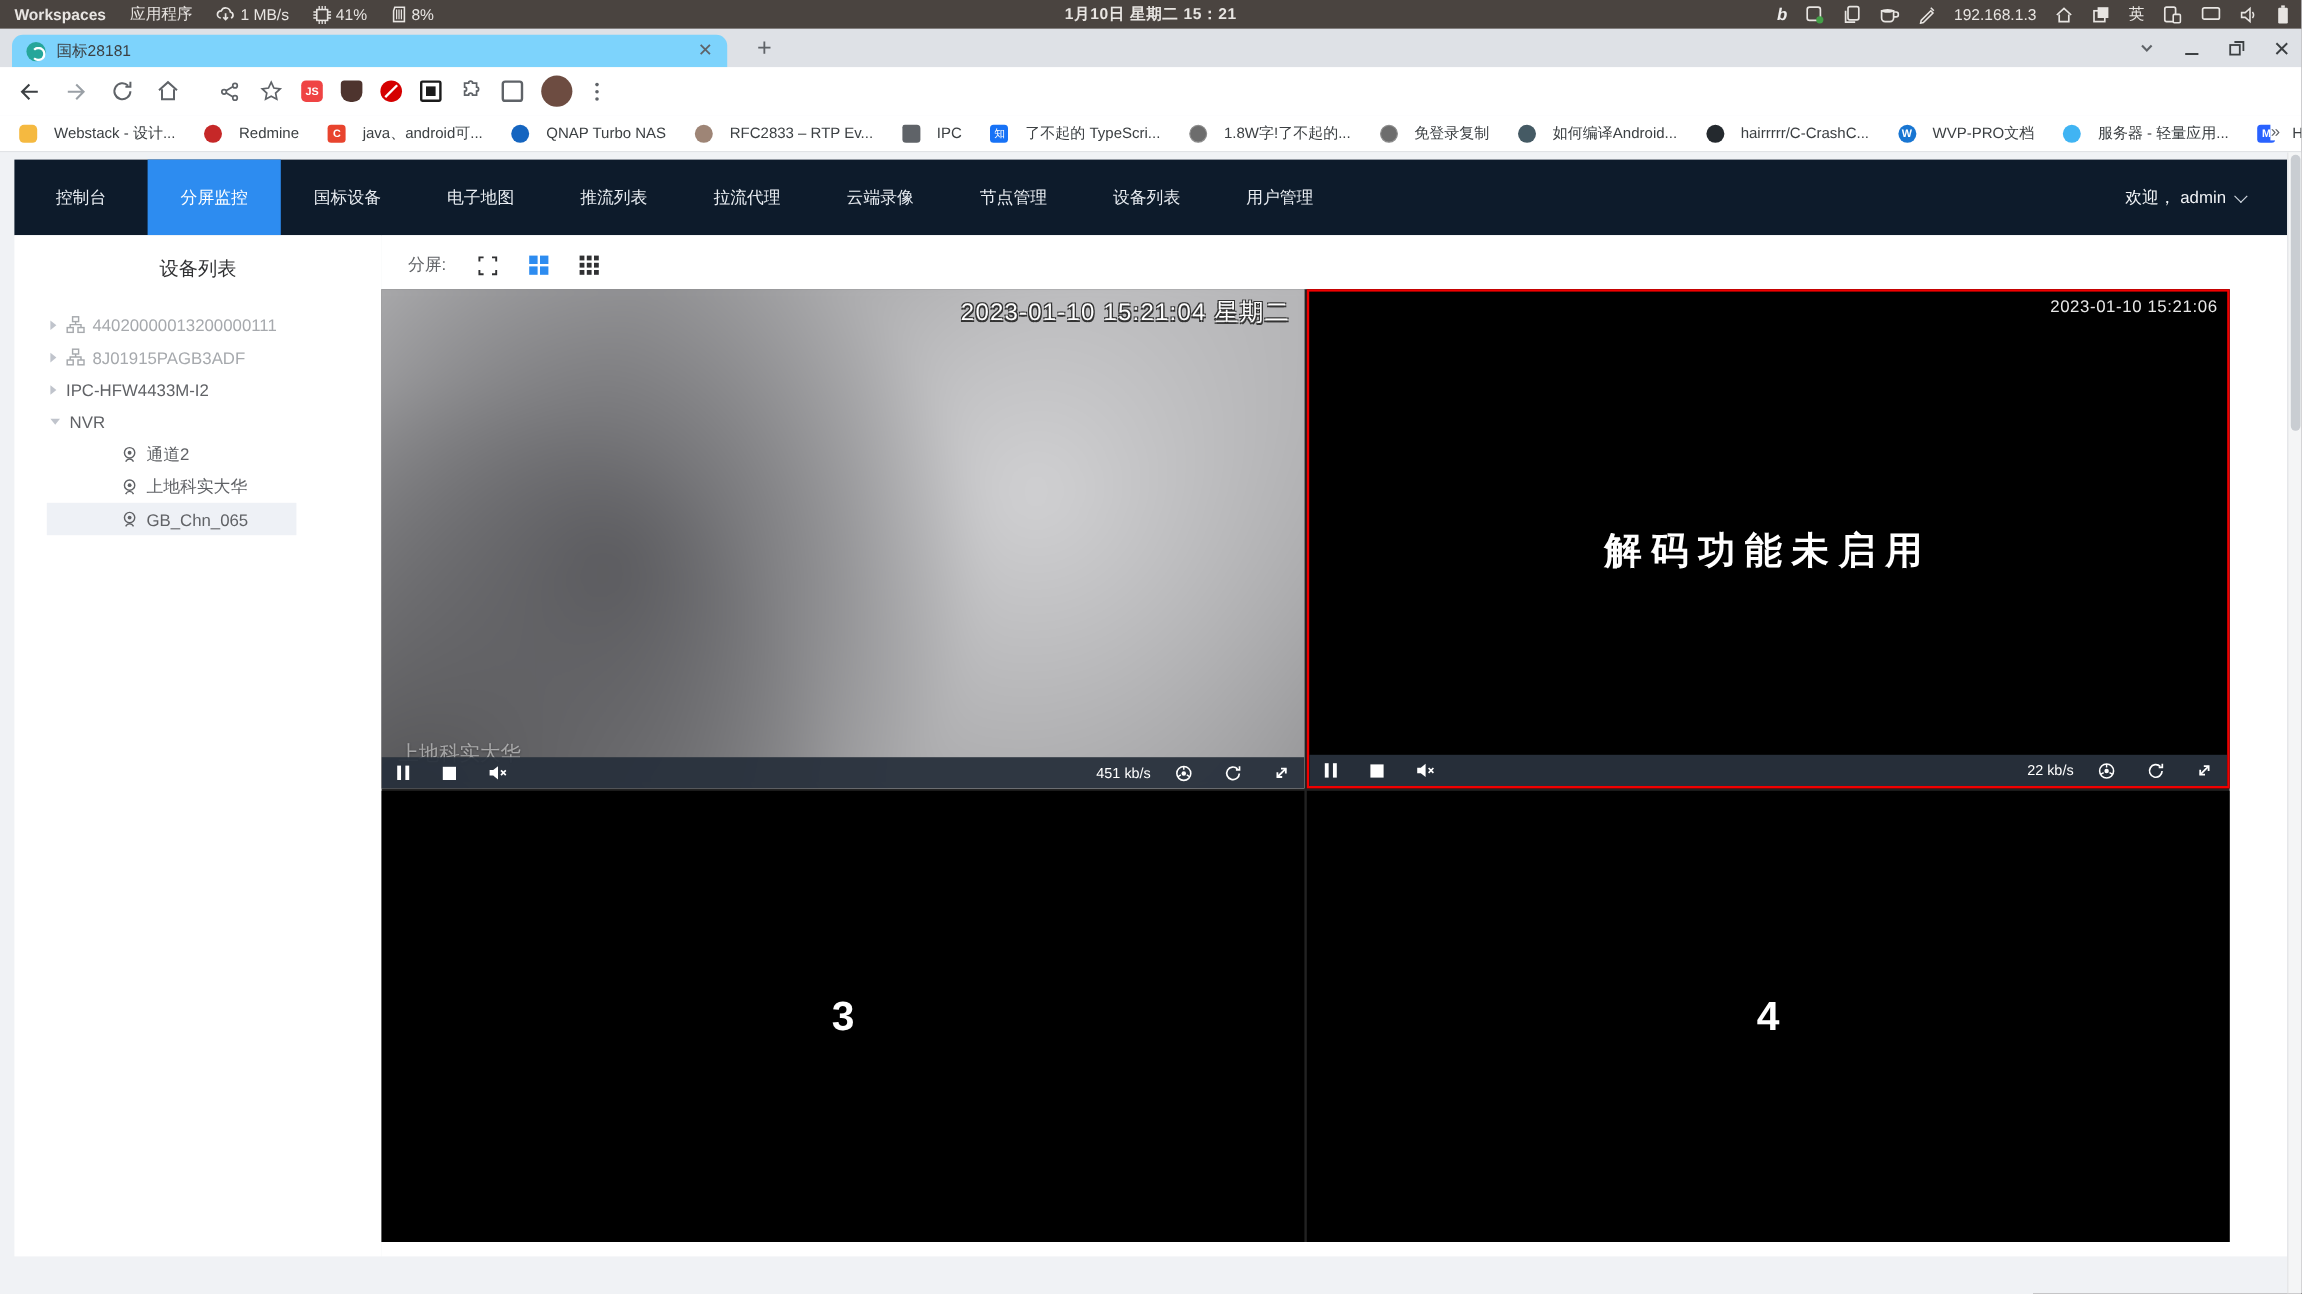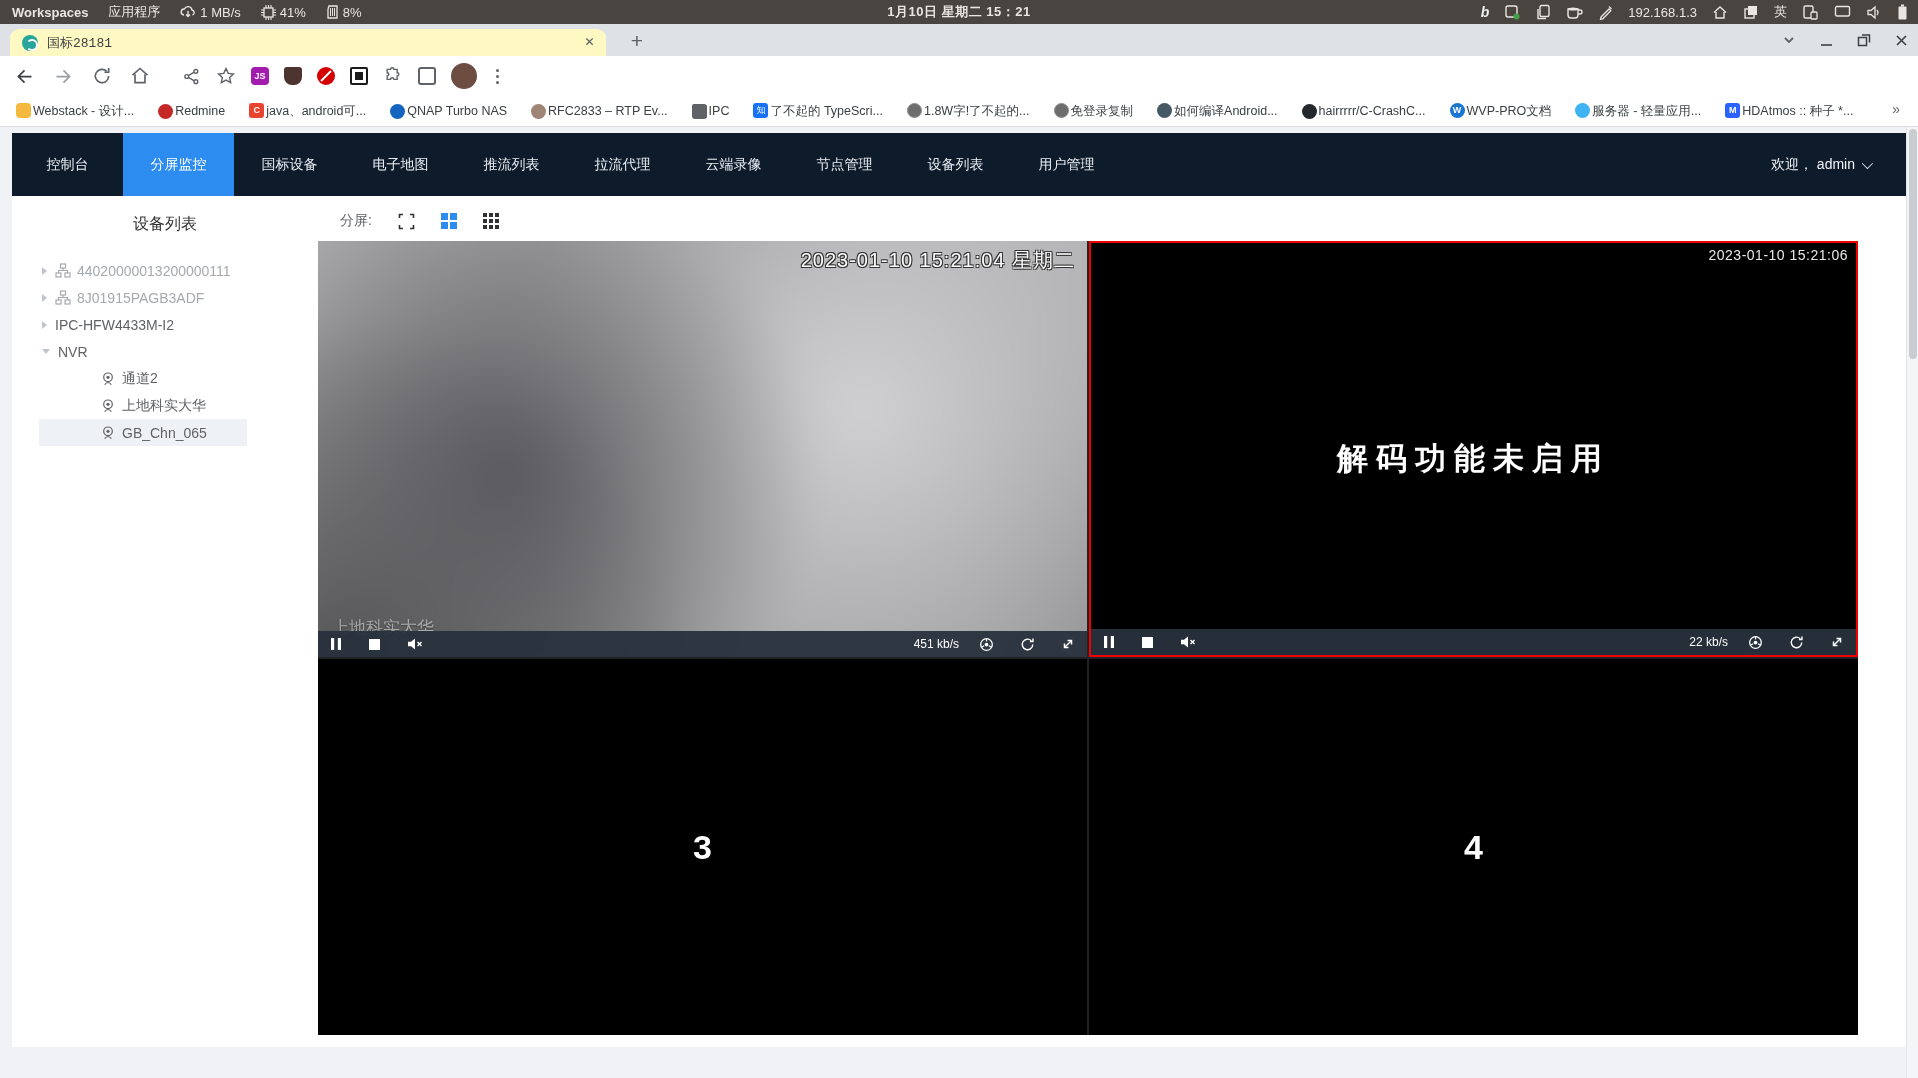--- a/index.html
+++ b/index.html
@@ -13,59 +13,59 @@
   .sys-left { display:flex; align-items:center; gap:20px; padding-left:12px; }
   .sys-stat { display:flex; align-items:center; gap:4px; }
   .sys-workspaces { font-weight:bold; }
   .sys-center { position:absolute; left:50%; transform:translateX(-50%); font-weight:bold; letter-spacing:.5px; }
   .sys-right { margin-left:auto; display:flex; align-items:center; gap:15px; padding-right:10px; }
   .sysbar svg { display:block; }
   .bing-b { font-weight:bold; font-style:italic; font-size:14px; color:#f0efee; }
 
   
   .tabstrip { position:absolute; top:24px; left:0; right:0; height:32px; background:#dee1e6; }
-  .tab { position:absolute; left:10px; top:5px; width:596px; height:27px; background:#fef9c3;
-         border-radius:9px 9px 0 0; display:flex; align-items:center; padding:0 12px; gap:9px;font-family:Liberation Mono, monospace; }
+  .tab { position:absolute; left:10px; top:5px; width:596px; height:27px; background:#7dd3fc;
+         border-radius:9px 9px 0 0; display:flex; align-items:center; padding:0 12px; gap:9px; }
   .tab-title { font-size:13px; color:#3c4043; flex:1; }
   .favicon { width:16px; height:16px; border-radius:50%; background:#26a69a; position:relative; flex:0 0 auto; }
   .favicon::after { content:""; position:absolute; left:4px; top:4px; width:8px; height:8px;
                     border-radius:50%; border:2px solid #fff; border-left-color:transparent; }
   .tab-close { color:#5f6368; font-size:15px; line-height:1; cursor:default; }
   .newtab { position:absolute; left:624px; top:4px; width:26px; height:26px; color:#5f6368;
             font-size:21px; display:flex; align-items:center; justify-content:center; }
   .wincontrols { position:absolute; right:10px; top:0; height:32px; display:flex; align-items:center; gap:24px; }
 
   
   .addrbar { position:absolute; top:56px; left:0; right:0; height:40px; background:#fff;
              display:flex; align-items:center; padding-left:14px; }
   .nav-ico { margin-right:18px; display:flex; }
   .urlpill { height:30px; width:1428px; background:#f1f3f4; border-radius:15px; display:flex;
              align-items:center; padding:0 13px; gap:9px; font-size:14px; }
   .url-host { color:#202124; }
   .url-rest { color:#5f6368; }
   .addr-right { display:flex; align-items:center; gap:15px; margin-left:14px; }
   .ext { width:18px; height:18px; border-radius:4px; display:flex; align-items:center; justify-content:center;
          font-size:9px; color:#fff; font-weight:bold; }
-  .ext-js { background:#a21caf; }
+  .ext-js { background:#ef4444; }
   .ext-mask { background:#4e342e; border-radius:3px 3px 8px 8px; }
   .ext-block { background:#d50000; border-radius:50%; position:relative; }
   .ext-block::after { content:""; position:absolute; left:2px; top:8px; width:14px; height:2px; background:#fff; transform:rotate(-45deg); }
   .ext-ub { background:#fff; border:2px solid #1b1b1b; border-radius:2px; }
   .ext-ub::after { content:""; width:8px; height:8px; background:#1b1b1b; }
   .ext-panel { background:#fff; border:2px solid #5f6368; border-radius:3px; }
   .avatar { width:26px; height:26px; border-radius:50%; background:#6d4c41; display:flex; align-items:center;
             justify-content:center; color:#d7ccc8; font-size:12px; }
   .kebab { display:flex; flex-direction:column; gap:3px; padding:0 4px; }
   .kebab i { width:3px; height:3px; border-radius:50%; background:#5f6368; }
 
   
   .bookmarks { position:absolute; top:96px; left:0; right:0; height:31px; background:#fff;
                border-bottom:1px solid #dadce0; display:flex; align-items:center; padding-left:16px;
                gap:24px; font-size:12.5px; color:#3c4043; white-space:nowrap; overflow:hidden; }
-  .bm { display:flex; align-items:flex-start; gap:2px; flex:0 0 auto; }
+  .bm { display:flex; align-items:center; gap:14px; flex:0 0 auto; }
   .bm-ico { width:15px; height:15px; border-radius:3px; display:flex; align-items:center; justify-content:center;
             font-size:9px; color:#fff; font-weight:bold; flex:0 0 auto; }
   .bm-webstack { background:#f5b940; border-radius:4px; }
   .bm-redmine { background:#c62828; border-radius:50%; }
   .bm-javac { background:#e8442e; } .bm-javac::after { content:"C"; }
   .bm-qnap { background:#1565c0; border-radius:50%; }
   .bm-rfc { background:#9e8576; border-radius:50%; }
   .bm-folder { background:#5f6368; border-radius:2px 3px 3px 3px; }
   .bm-zhihu { background:#1772f6; } .bm-zhihu::after { content:"知"; font-weight:normal; }
   .bm-globe1,.bm-globe2 { background:#6d6d6d; border-radius:50%; box-shadow:inset 0 0 0 1.5px #fff0; border:1.5px solid #8d8d8d; }

